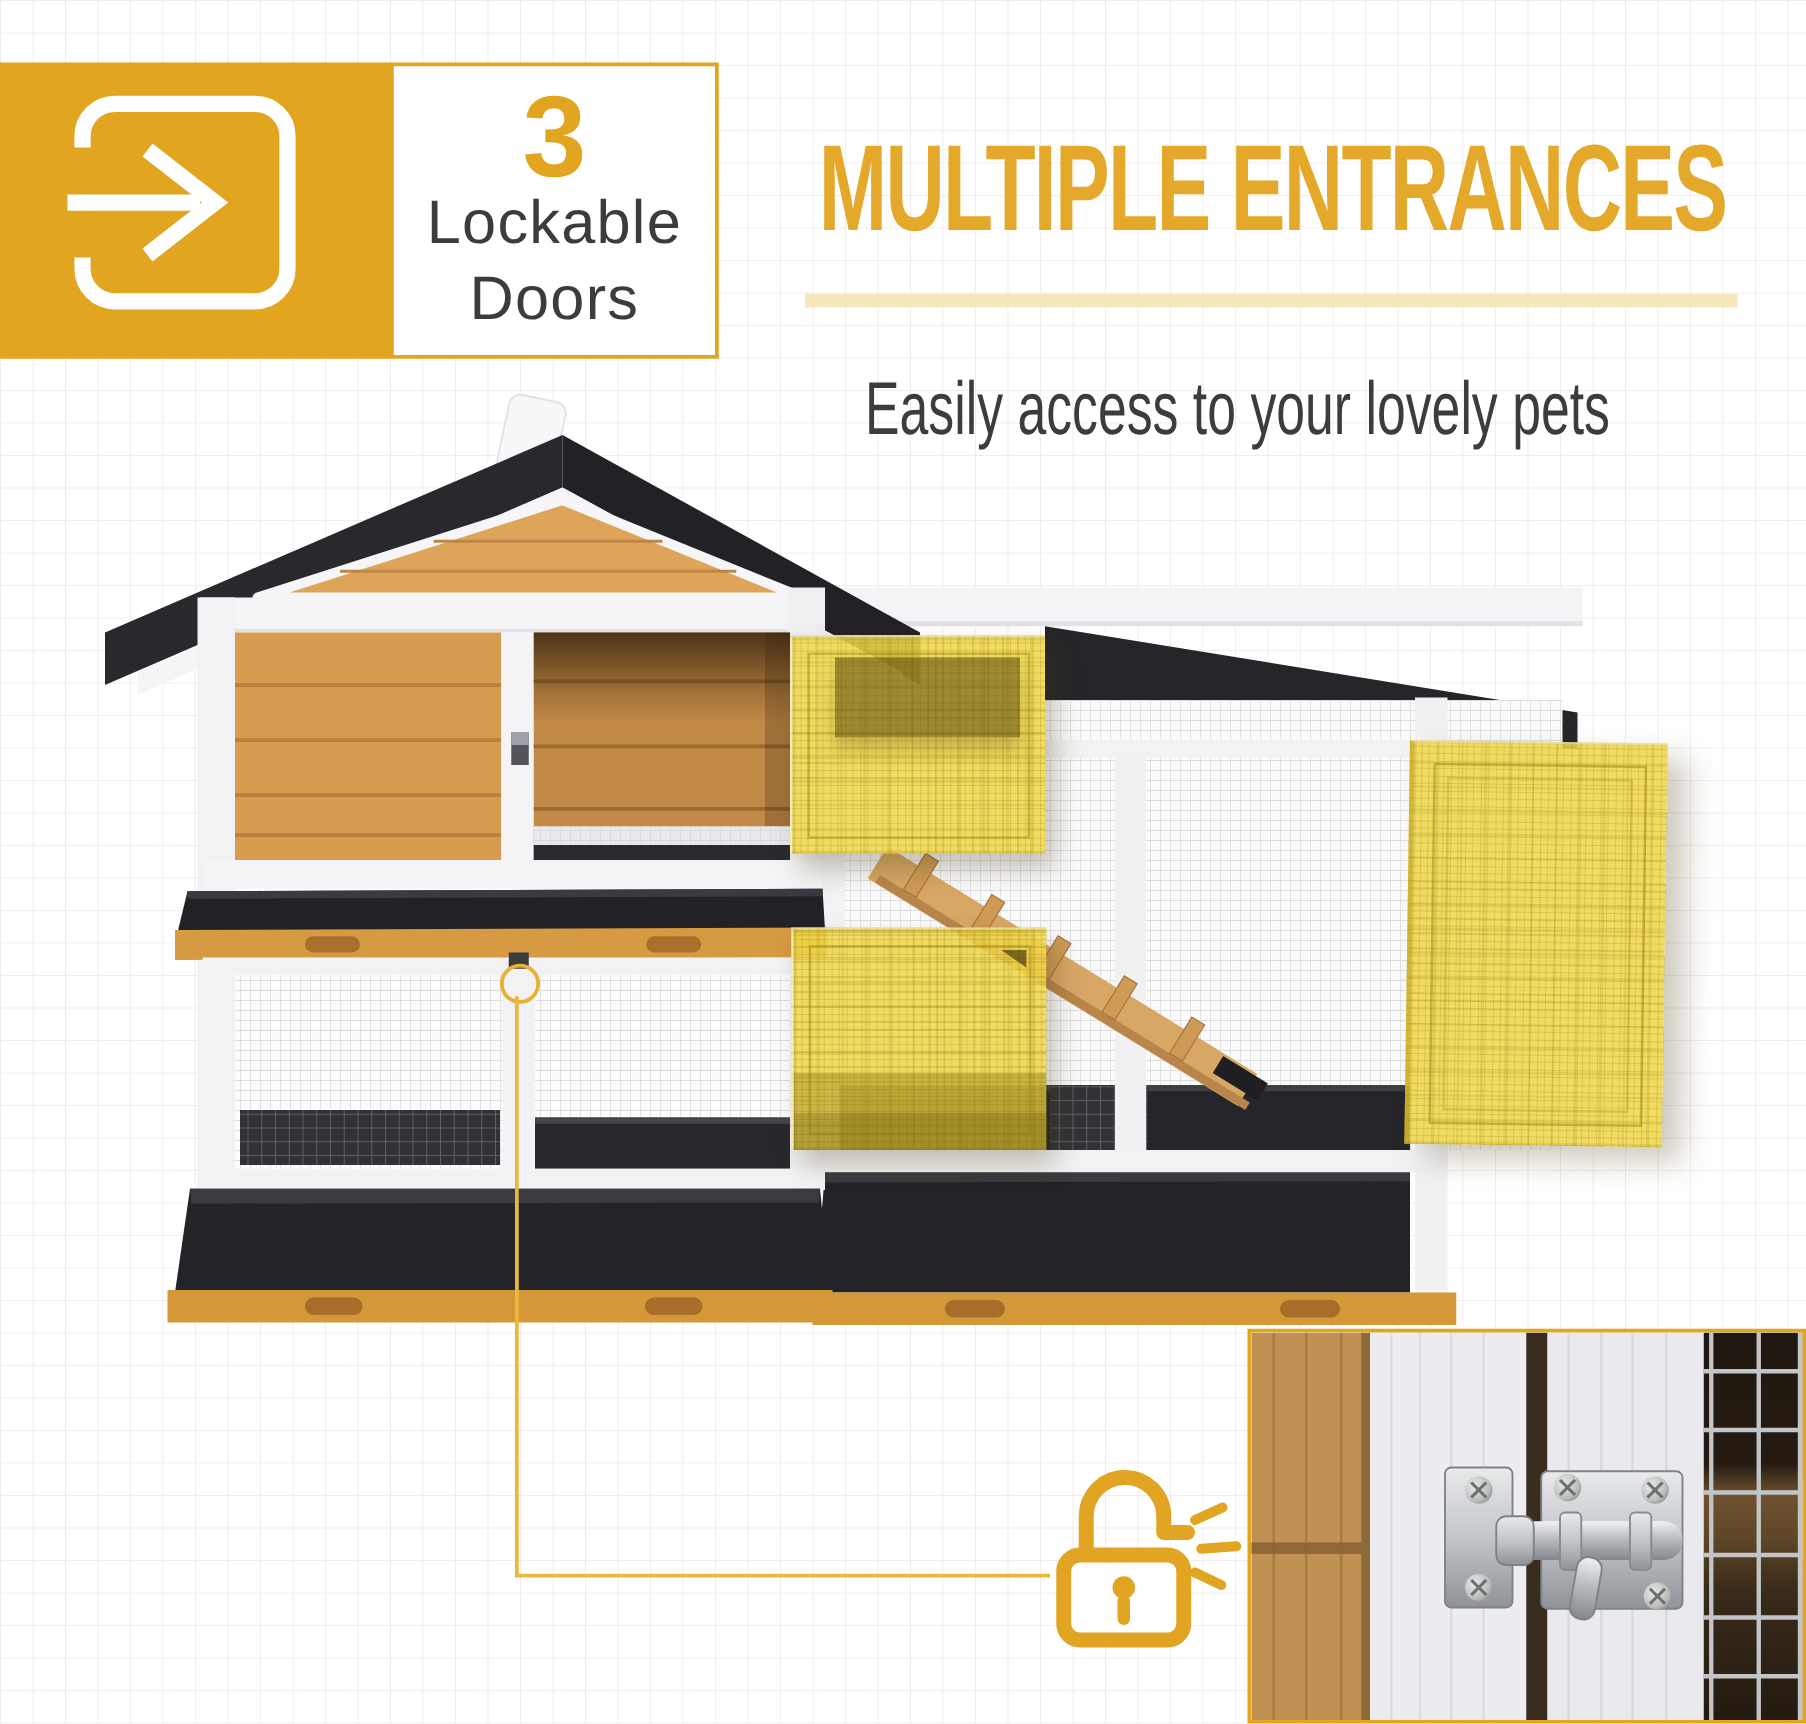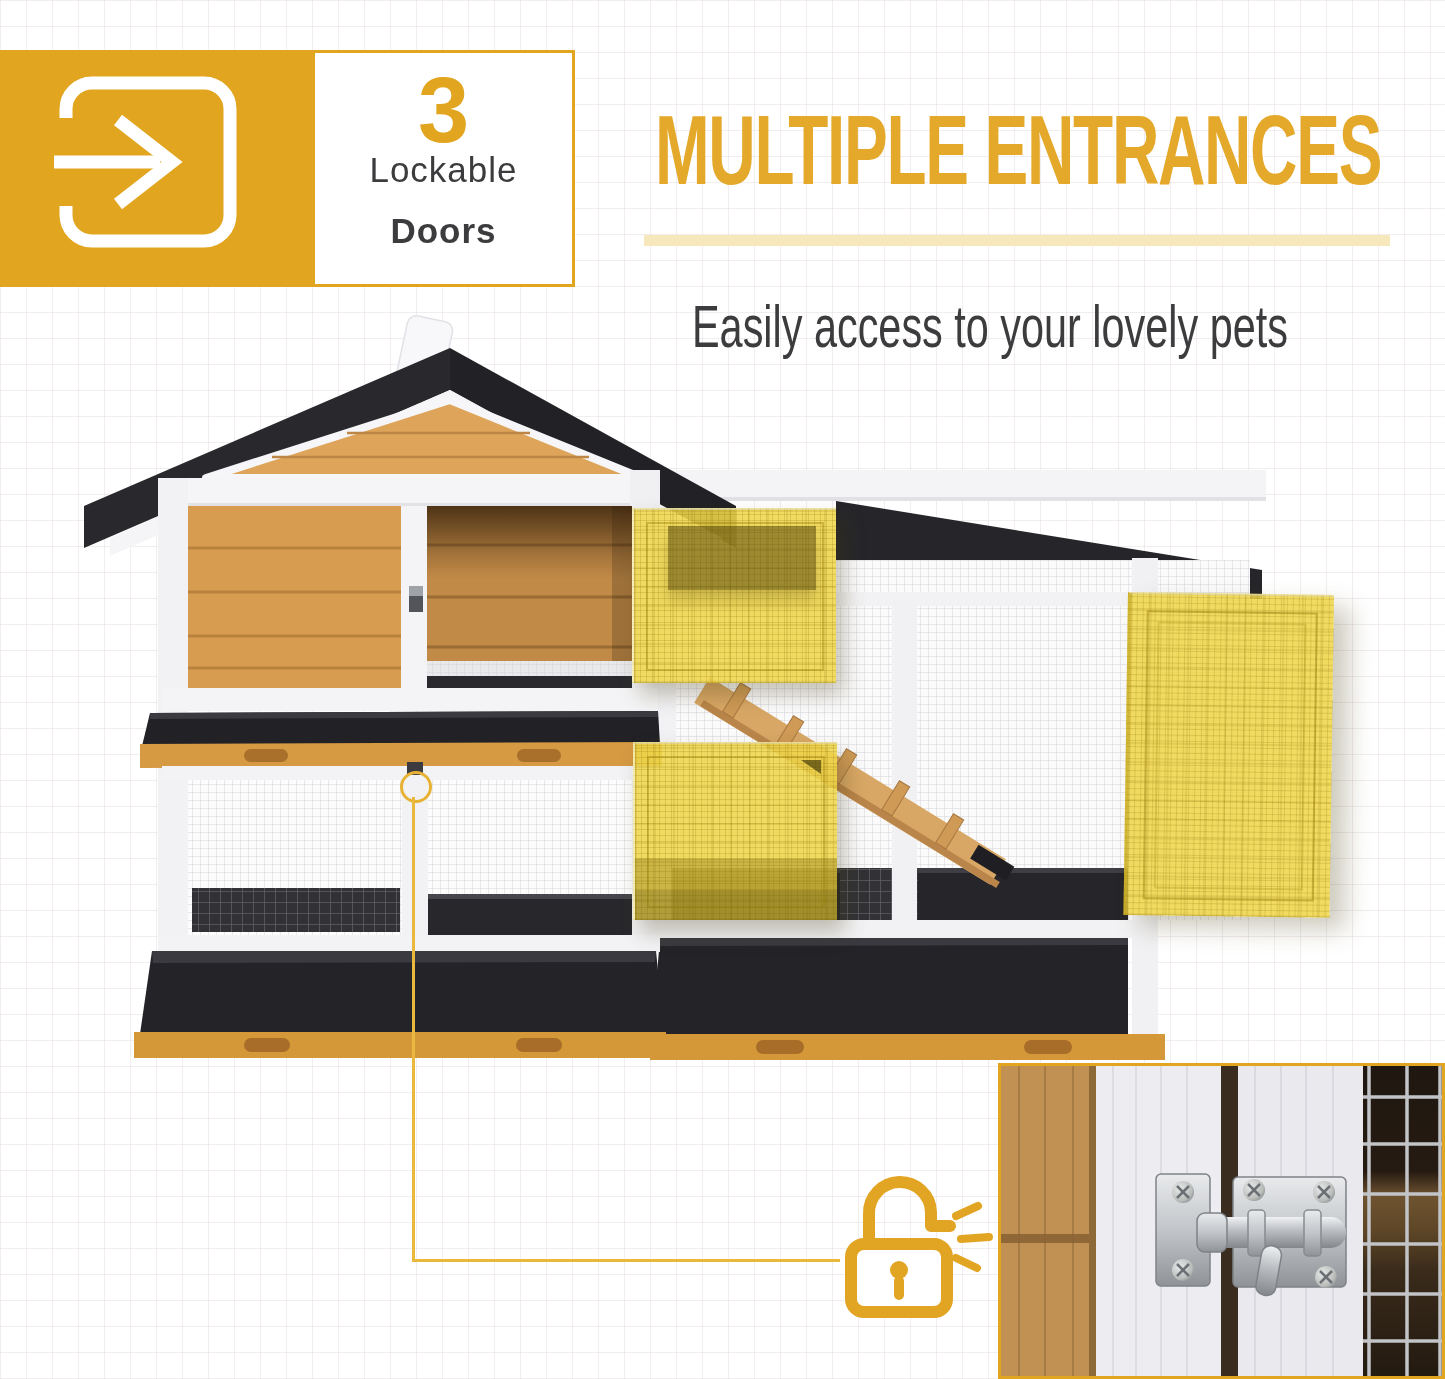--- a/index.html
+++ b/index.html
@@ -10,23 +10,23 @@
       linear-gradient(rgba(226,216,220,0.45) 1px, transparent 1px),
       linear-gradient(90deg, rgba(226,216,220,0.45) 1px, transparent 1px);
     background-size:26px 26px;
     font-family:"Liberation Sans","DejaVu Sans",sans-serif;
   }
   .abs{position:absolute;}
   
   .badge-icon-box{left:0;top:50px;width:312px;height:237px;background:var(--accent,#E2A51F);}
   .badge-text-box{left:312px;top:50px;width:263px;height:237px;background:#fff;border:3px solid var(--accent,#E2A51F);box-sizing:border-box;}
   .badge-count{left:312px;top:58px;width:263px;text-align:center;font-size:92px;font-weight:800;color:var(--accent,#E2A51F);}
-  .badge-line{left:312px;width:263px;text-align:center;font-size:35px;font-weight:400;color:var(--body-text,#3E4042);letter-spacing:1px;}
+  .badge-line{left:312px;width:263px;text-align:center;font-size:49px;font-weight:400;color:var(--body-text,#3E4042);letter-spacing:1px;}
   .badge-line1{top:150px;}
-  .badge-line2{top:211px;font-weight:bold;}
+  .badge-line2{top:211px;}
   
   .page-title{left:655px;top:94px;font-size:98px;font-weight:700;color:var(--heading-text,#E4A92A);
     white-space:nowrap;letter-spacing:-2px;transform:scaleX(0.67);transform-origin:left top;}
   .title-divider{left:644px;top:235px;width:746px;height:11px;background:var(--divider,#F6E8BA);}
   .page-subtitle{left:692px;top:292px;font-size:60px;font-weight:400;color:var(--body-text,#3C3C3E);
     white-space:nowrap;transform:scaleX(0.69);transform-origin:left top;}
   
   .door{position:absolute;}
   .door-grid{
     background:

